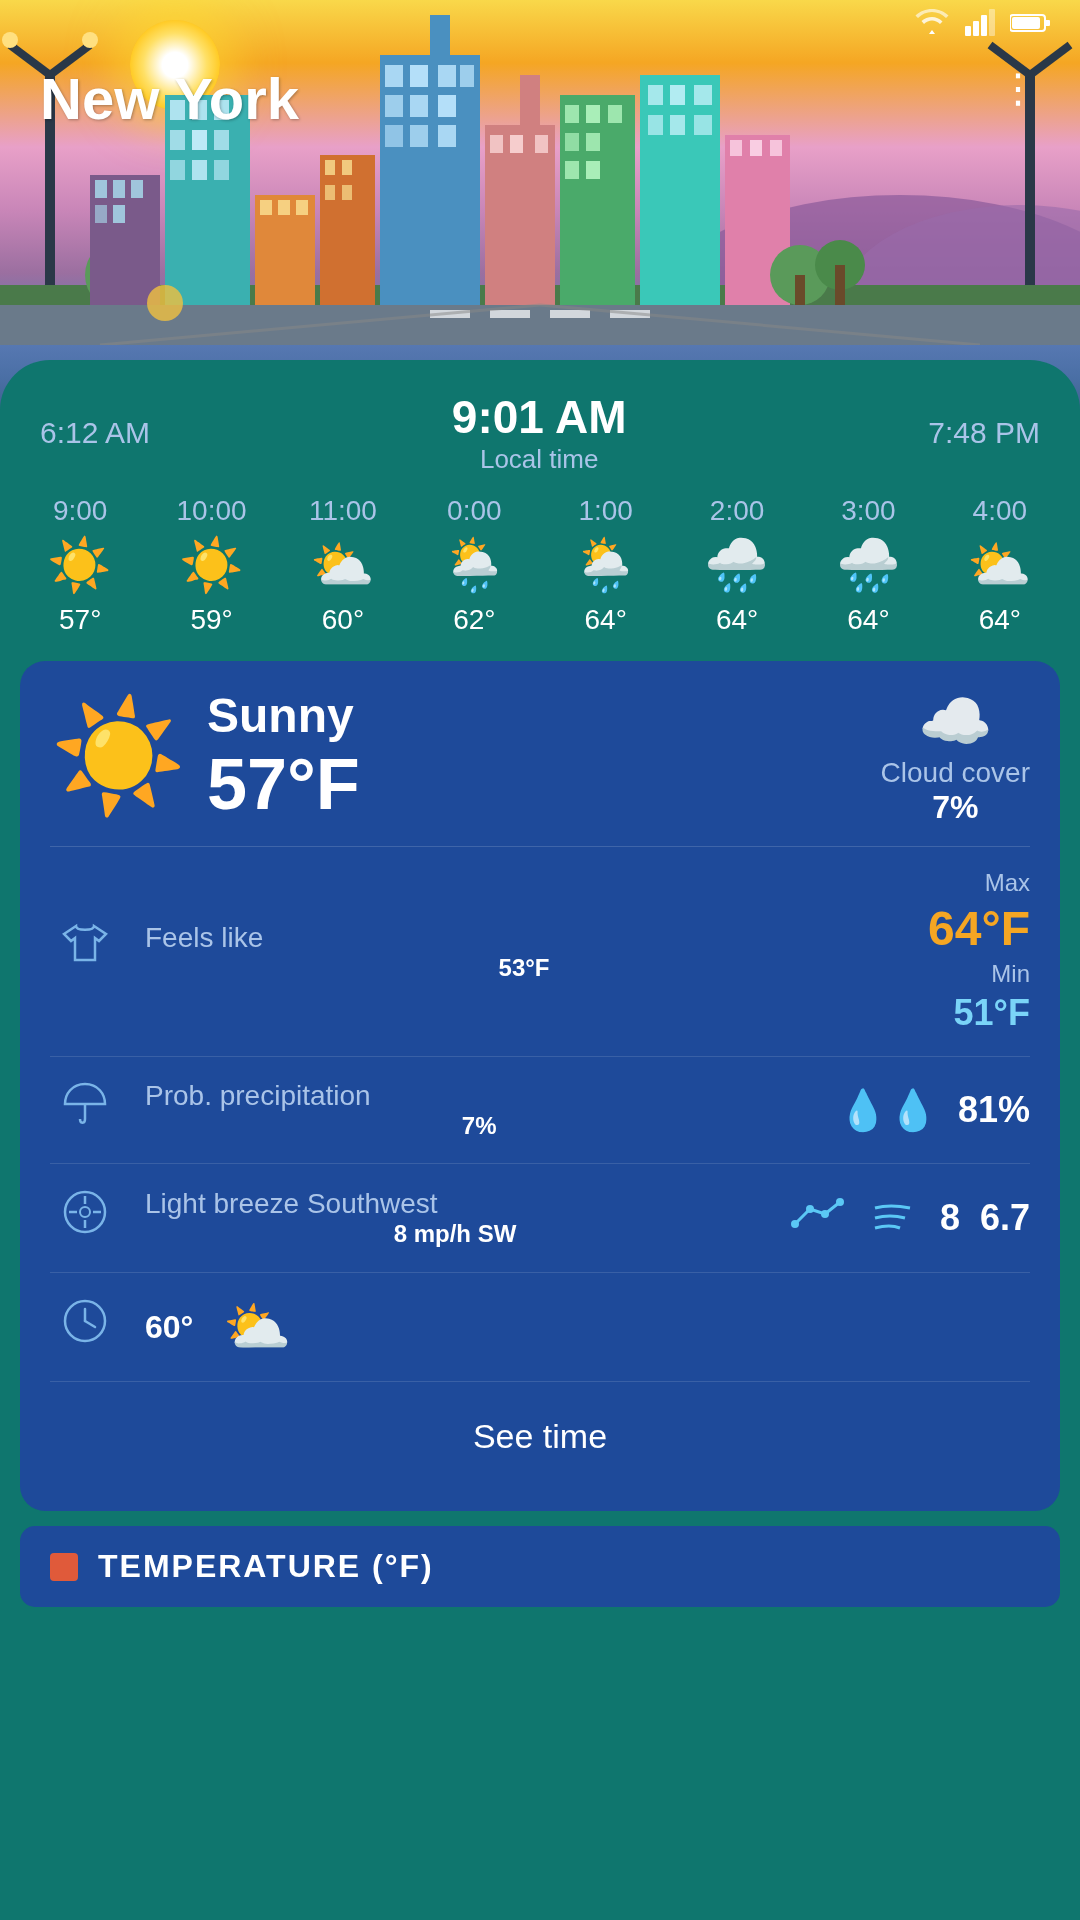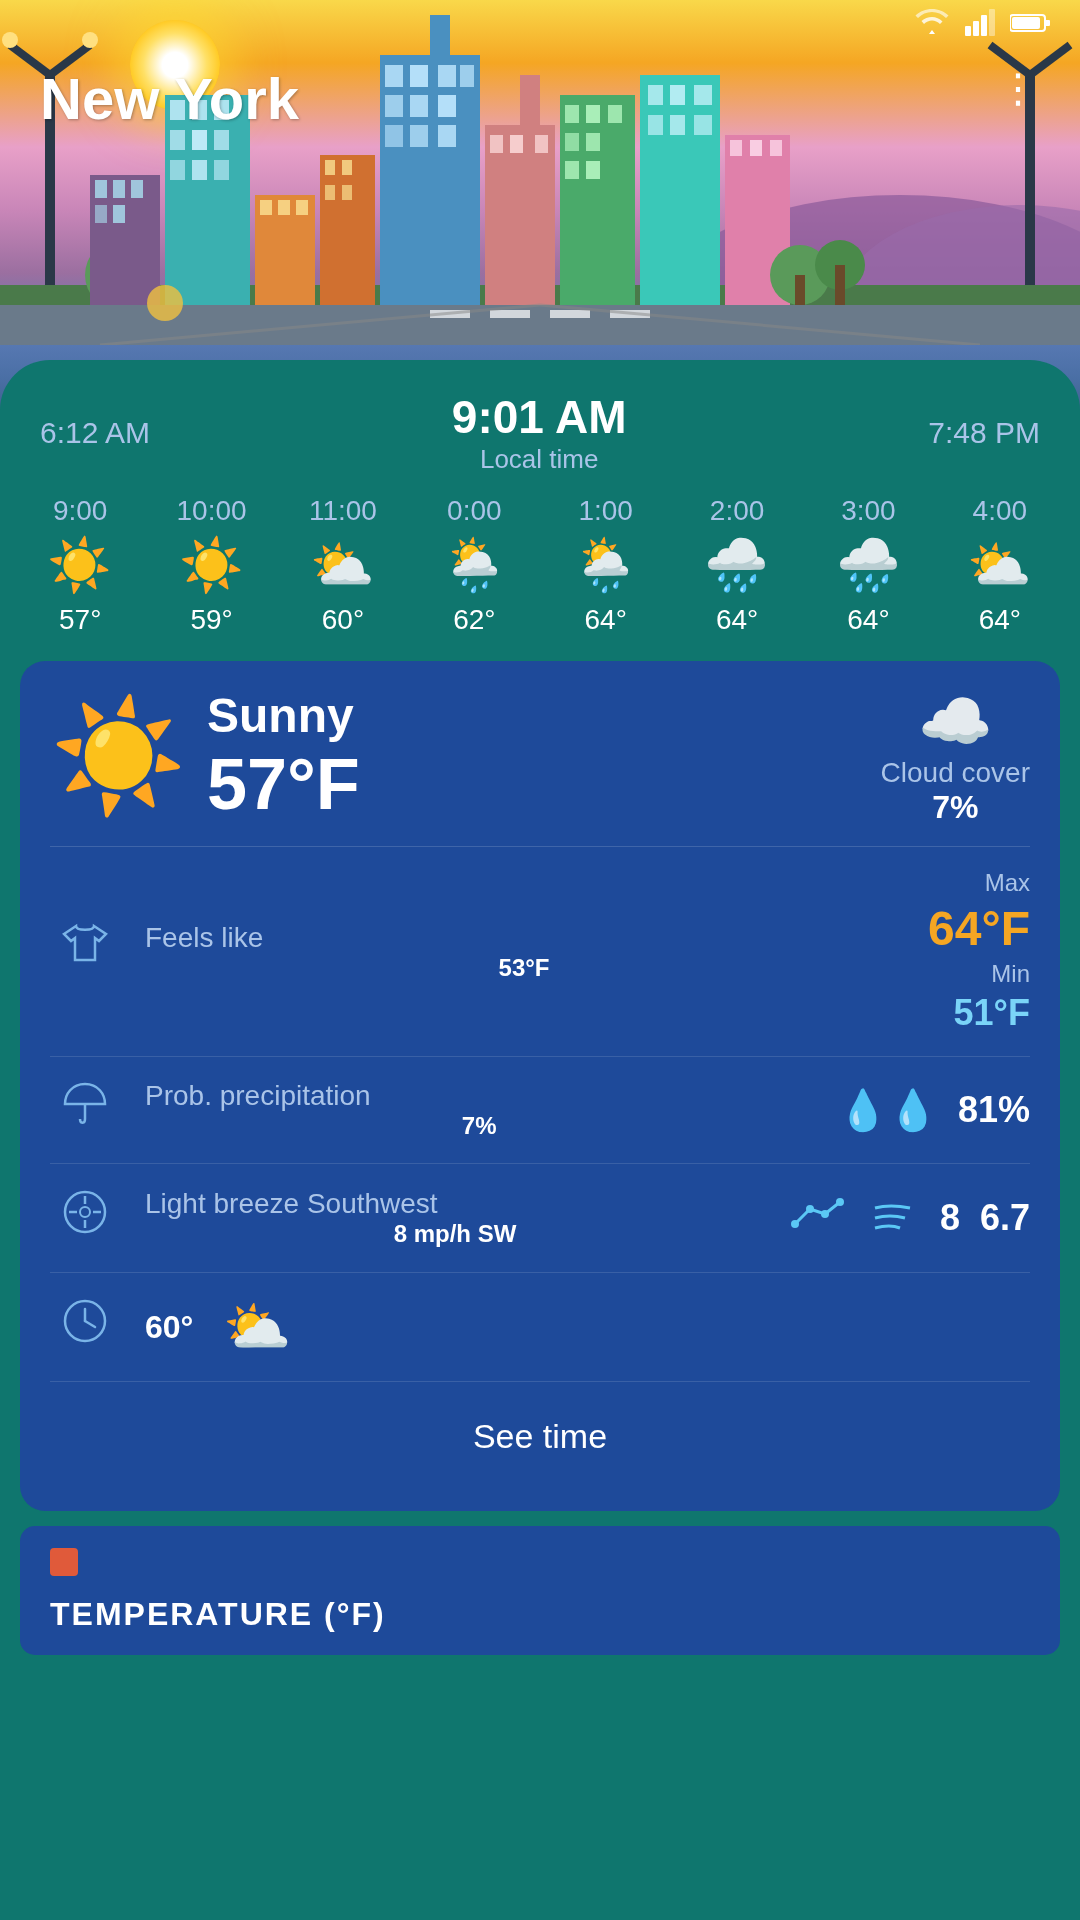--- a/index.html
+++ b/index.html
@@ -285,22 +285,22 @@
       margin-top: 5px;
     }
 
     
     .temp-section {
       margin: 15px 20px 0;
       background: #1e4a9a;
       border-radius: 15px;
       padding: 22px 30px;
       display: flex;
+      align-items: center;
       gap: 20px;
-      flex-direction: column;
     }
     .temp-indicator {
       width: 28px;
       height: 28px;
       background: #e05a3a;
       border-radius: 4px;
     }
     .temp-section-label {
       font-size: 32px;
       color: white;

